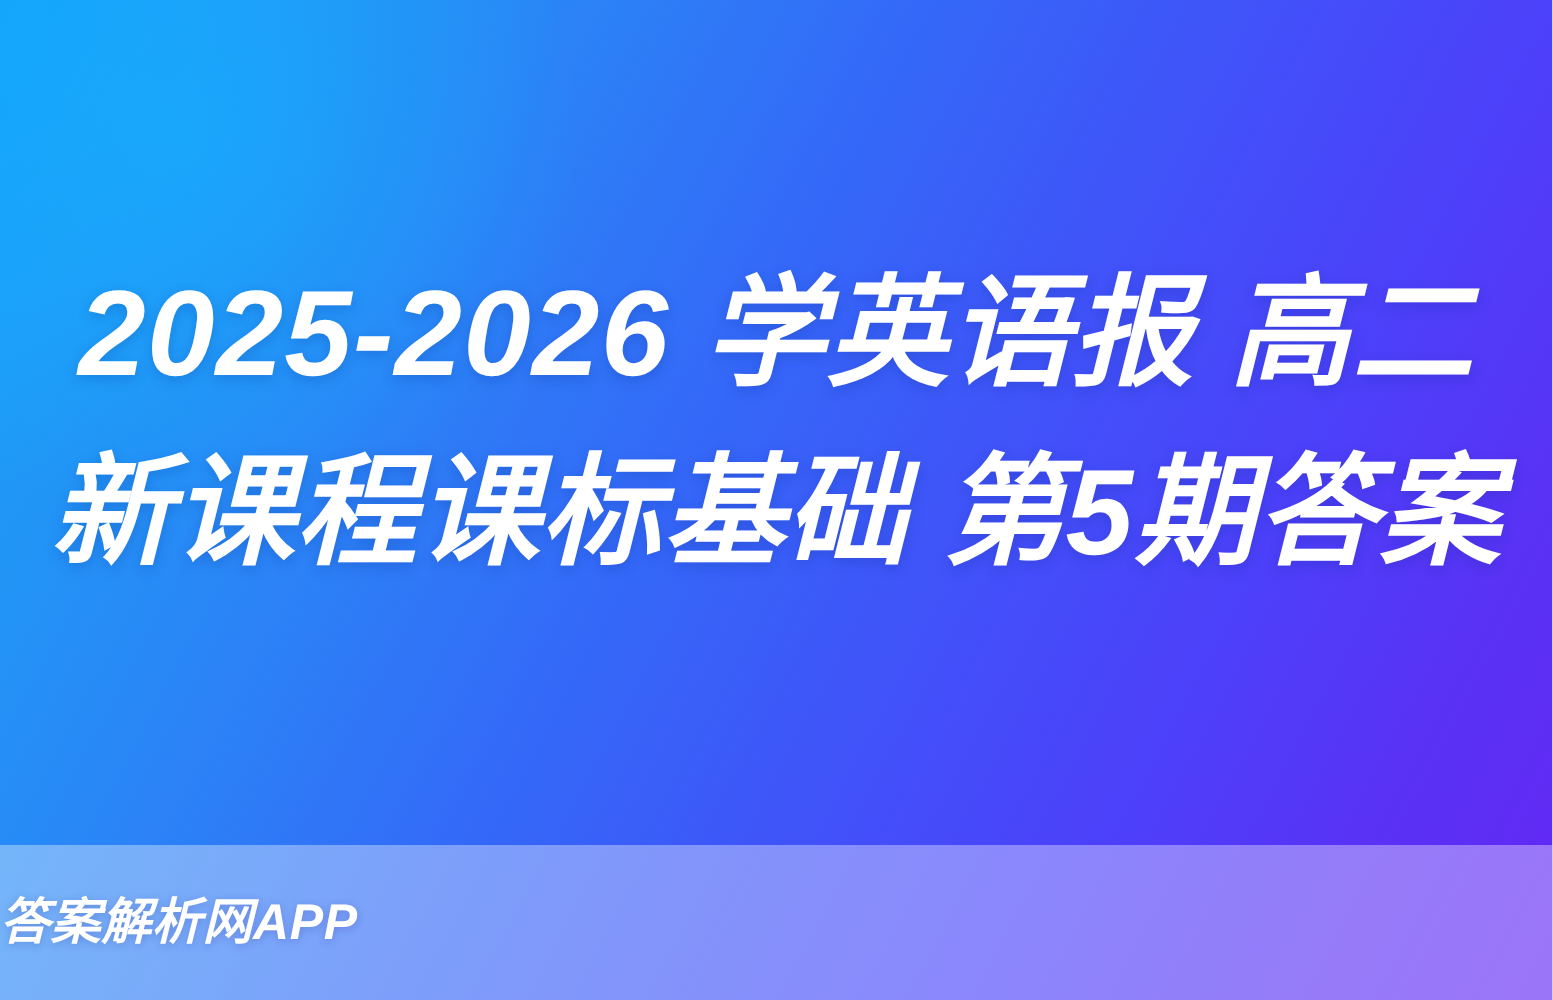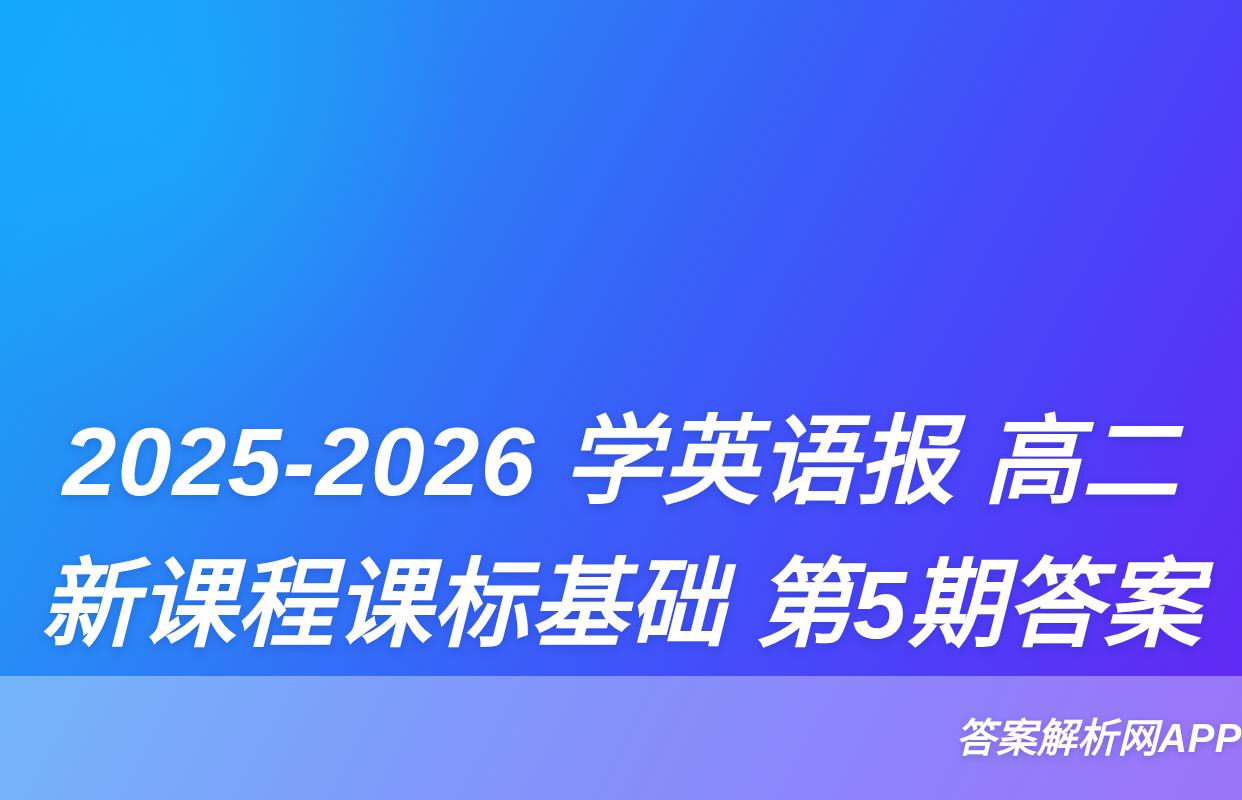--- a/index.html
+++ b/index.html
@@ -46,21 +46,21 @@
 
   .title-block {
     position: absolute;
     left: 0;
     top: 0;
     width: 1242px;
     height: 676px;
     display: flex;
     flex-direction: column;
     align-items: center;
-    justify-content: flex-end;
+    justify-content: center;
     box-sizing: border-box;
     padding: 0 38px;
     z-index: 2;
   }
 
   .title-text {
     margin: 0;
     width: 100%;
     text-align: center;
     color: #ffffff;
@@ -76,21 +76,21 @@
 
   .footer-band {
     position: absolute;
     left: 0;
     top: 676px;
     width: 1242px;
     height: 124px;
     background: rgba(255, 255, 255, 0.36);
     display: flex;
     align-items: center;
-    justify-content: flex-end;
+    justify-content: flex-start;
     z-index: 3;
   }
 
   .footer-text {
     margin: 0;
     color: #ffffff;
     font-size: 40px;
     line-height: 44px;
     font-weight: 700;
     font-style: italic;

